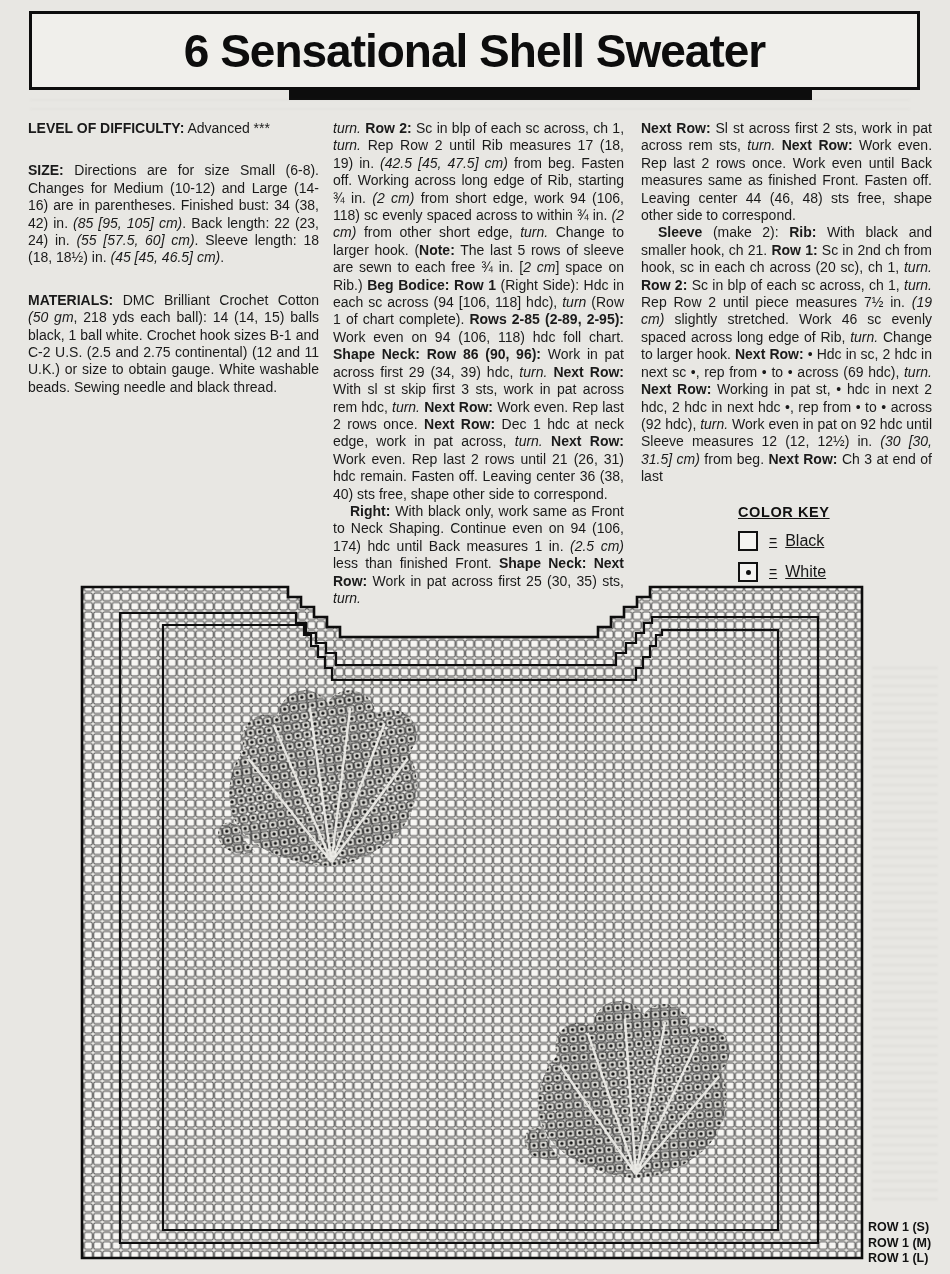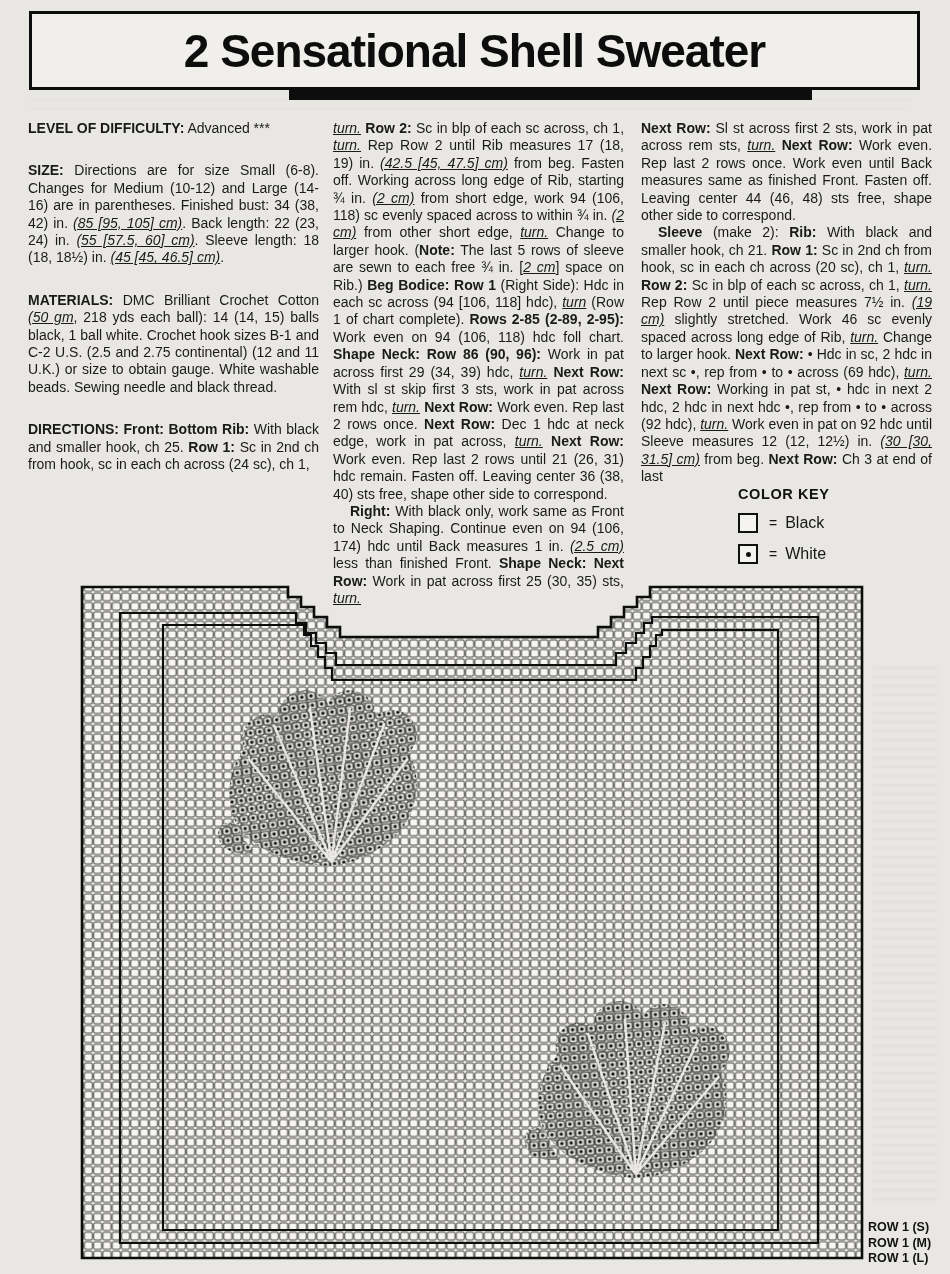--- a/index.html
+++ b/index.html
@@ -10,56 +10,55 @@
              border:3px solid #0d0d0d;background:#f0efeb;
              display:flex;align-items:center;justify-content:center;}
   .title-box h1{margin:0;font-size:46px;font-weight:bold;letter-spacing:-1px;
                 font-family:"Liberation Sans",sans-serif;color:#0d0d0d;white-space:nowrap;}
   .title-bar{position:absolute;left:289px;top:87px;width:523px;height:13px;background:#0d0d0d;}
   
   .col{position:absolute;top:120px;width:291px;font-size:14px;line-height:17.4px;
        text-align:justify;color:#1a1a1a;}
   .col p{margin:0;}
   .col .b{font-weight:bold;}
-  .col .i{font-style:italic;text-decoration:underline;}
+  .col .i{font-style:italic;}
   #col1{left:28px;}
   #col2{left:333px;}
   #col3{left:641px;}
   #col1 p + p{margin-top:25px;}
   #col2 p + p, #col3 p + p{text-indent:17px;}
   
-  .color-key{position:absolute;left:738px;top:486px;}
+  .color-key{position:absolute;left:738px;top:504px;text-decoration:underline;}
   .ck-title{font-size:14.5px;font-weight:bold;letter-spacing:.6px;color:#111;}
   .ck-row{display:flex;align-items:center;margin-top:11px;}
   .ck-swatch{width:16px;height:16px;border:2.5px solid #111;background:#f5f4f1;
              display:flex;align-items:center;justify-content:center;flex:0 0 auto;}
   .ck-dot{width:5px;height:5px;border-radius:50%;background:#111;}
   .ck-eq{margin:0 8px 0 11px;font-size:14px;}
   .ck-label{font-size:16px;}
   
   .chart-svg{position:absolute;left:0;top:556px;}
   
   .bleed{position:absolute;opacity:.07;filter:blur(1px);
          background:repeating-linear-gradient(0deg,#777 0 2px,transparent 2px 9px);}
 </style>
 </head>
 <body>
 
 <div class="page">
 
   <div class="title-box">
-    <h1>2 Sensational Shell Sweater</h1>
+    <h1>6 Sensational Shell Sweater</h1>
   </div>
   <div class="title-bar"></div>
 
   <div class="col" id="col1">
       <p><span class="b">LEVEL OF DIFFICULTY:</span><span> Advanced ***</span></p>
       <p><span class="b">SIZE:</span><span> Directions are for size Small (6-8). Changes for Medium (10-12) and Large (14-16) are in parentheses. Finished bust: 34 (38, 42) in. </span><span class="i">(85 [95, 105] cm)</span><span>. Back length: 22 (23, 24) in. </span><span class="i">(55 [57.5, 60] cm)</span><span>. Sleeve length: 18 (18, 18½) in. </span><span class="i">(45 [45, 46.5] cm)</span><span>.</span></p>
       <p><span class="b">MATERIALS:</span><span> DMC Brilliant Crochet Cotton </span><span class="i">(50 gm</span><span>, 218 yds each ball): 14 (14, 15) balls black, 1 ball white. Crochet hook sizes B-1 and C-2 U.S. (2.5 and 2.75 continental) (12 and 11 U.K.) or size to obtain gauge. White washable beads. Sewing needle and black thread.</span></p>
-      <p><span class="b">DIRECTIONS: Front: Bottom Rib:</span><span> With black and smaller hook, ch 25. </span><span class="b">Row 1:</span><span> Sc in 2nd ch from hook, sc in each ch across (24 sc), ch 1,</span></p>
     </div>
   <div class="col" id="col2">
       <p><span class="i">turn.</span><span> </span><span class="b">Row 2:</span><span> Sc in blp of each sc across, ch 1, </span><span class="i">turn.</span><span> Rep Row 2 until Rib measures 17 (18, 19) in. </span><span class="i">(42.5 [45, 47.5] cm)</span><span> from beg. Fasten off. Working across long edge of Rib, starting ¾ in. </span><span class="i">(2 cm)</span><span> from short edge, work 94 (106, 118) sc evenly spaced across to within ¾ in. </span><span class="i">(2 cm)</span><span> from other short edge, </span><span class="i">turn.</span><span> Change to larger hook. (</span><span class="b">Note:</span><span> The last 5 rows of sleeve are sewn to each free ¾ in. [</span><span class="i">2 cm</span><span>] space on Rib.) </span><span class="b">Beg Bodice: Row 1</span><span> (Right Side): Hdc in each sc across (94 [106, 118] hdc), </span><span class="i">turn</span><span> (Row 1 of chart complete). </span><span class="b">Rows 2-85 (2-89, 2-95):</span><span> Work even on 94 (106, 118) hdc foll chart. </span><span class="b">Shape Neck: Row 86 (90, 96):</span><span> Work in pat across first 29 (34, 39) hdc, </span><span class="i">turn.</span><span> </span><span class="b">Next Row:</span><span> With sl st skip first 3 sts, work in pat across rem hdc, </span><span class="i">turn.</span><span> </span><span class="b">Next Row:</span><span> Work even. Rep last 2 rows once. </span><span class="b">Next Row:</span><span> Dec 1 hdc at neck edge, work in pat across, </span><span class="i">turn.</span><span> </span><span class="b">Next Row:</span><span> Work even. Rep last 2 rows until 21 (26, 31) hdc remain. Fasten off. Leaving center 36 (38, 40) sts free, shape other side to correspond.</span></p>
       <p><span class="b">Right:</span><span> With black only, work same as Front to Neck Shaping. Continue even on 94 (106, 174) hdc until Back measures 1 in. </span><span class="i">(2.5 cm)</span><span> less than finished Front. </span><span class="b">Shape Neck: Next Row:</span><span> Work in pat across first 25 (30, 35) sts, </span><span class="i">turn.</span></p>
     </div>
   <div class="col" id="col3">
       <p><span class="b">Next Row:</span><span> Sl st across first 2 sts, work in pat across rem sts, </span><span class="i">turn.</span><span> </span><span class="b">Next Row:</span><span> Work even. Rep last 2 rows once. Work even until Back measures same as finished Front. Fasten off. Leaving center 44 (46, 48) sts free, shape other side to correspond.</span></p>
       <p><span class="b">Sleeve</span><span> (make 2): </span><span class="b">Rib:</span><span> With black and smaller hook, ch 21. </span><span class="b">Row 1:</span><span> Sc in 2nd ch from hook, sc in each ch across (20 sc), ch 1, </span><span class="i">turn.</span><span> </span><span class="b">Row 2:</span><span> Sc in blp of each sc across, ch 1, </span><span class="i">turn.</span><span> Rep Row 2 until piece measures 7½ in. </span><span class="i">(19 cm)</span><span> slightly stretched. Work 46 sc evenly spaced across long edge of Rib, </span><span class="i">turn.</span><span> Change to larger hook. </span><span class="b">Next Row:</span><span> • Hdc in sc, 2 hdc in next sc •, rep from • to • across (69 hdc), </span><span class="i">turn.</span><span> </span><span class="b">Next Row:</span><span> Working in pat st, • hdc in next 2 hdc, 2 hdc in next hdc •, rep from • to • across (92 hdc), </span><span class="i">turn.</span><span> Work even in pat on 92 hdc until Sleeve measures 12 (12, 12½) in. </span><span class="i">(30 [30, 31.5] cm)</span><span> from beg. </span><span class="b">Next Row:</span><span> Ch 3 at end of last</span></p>
     </div>
 

